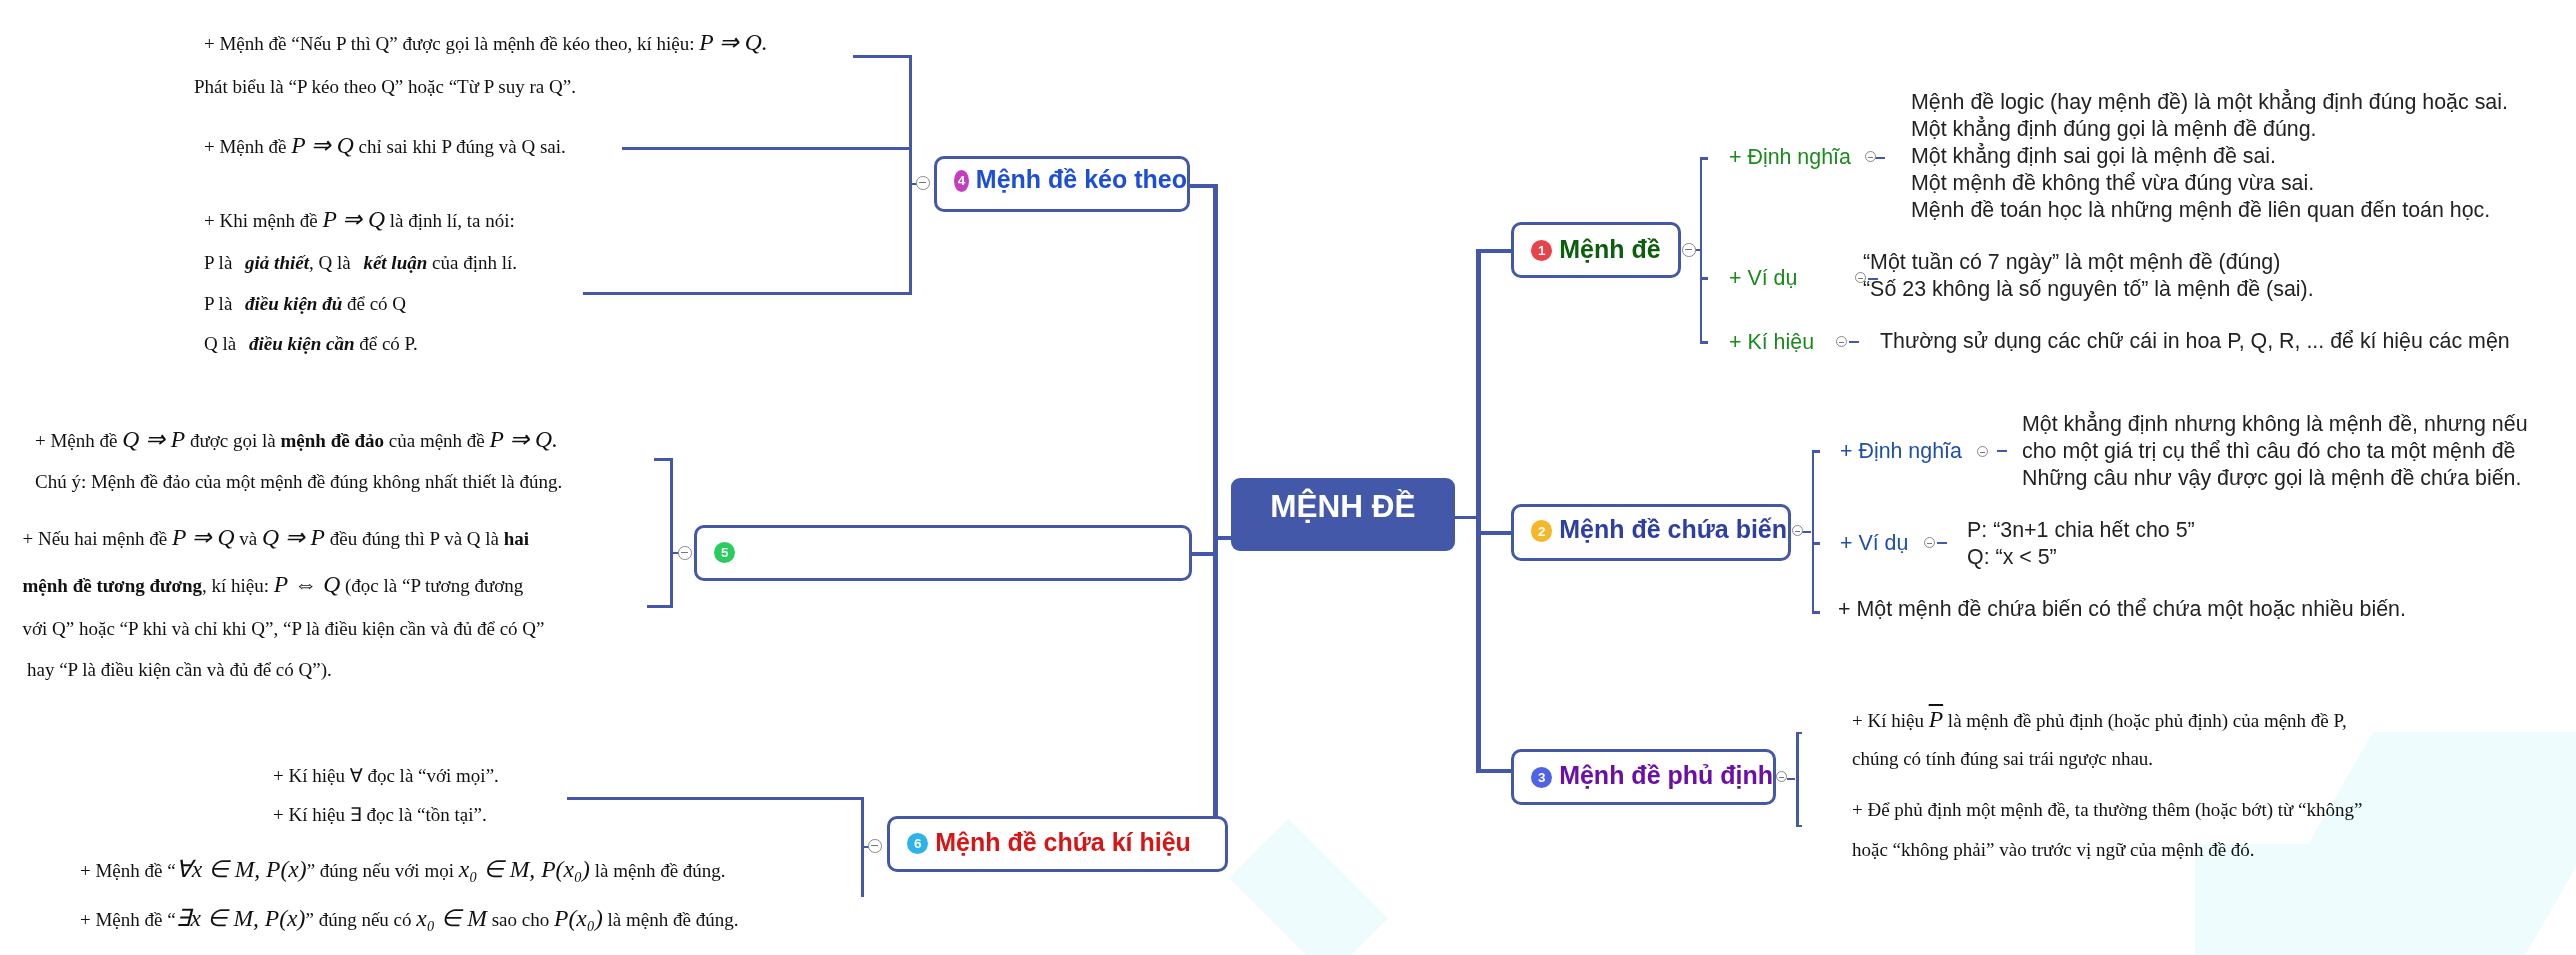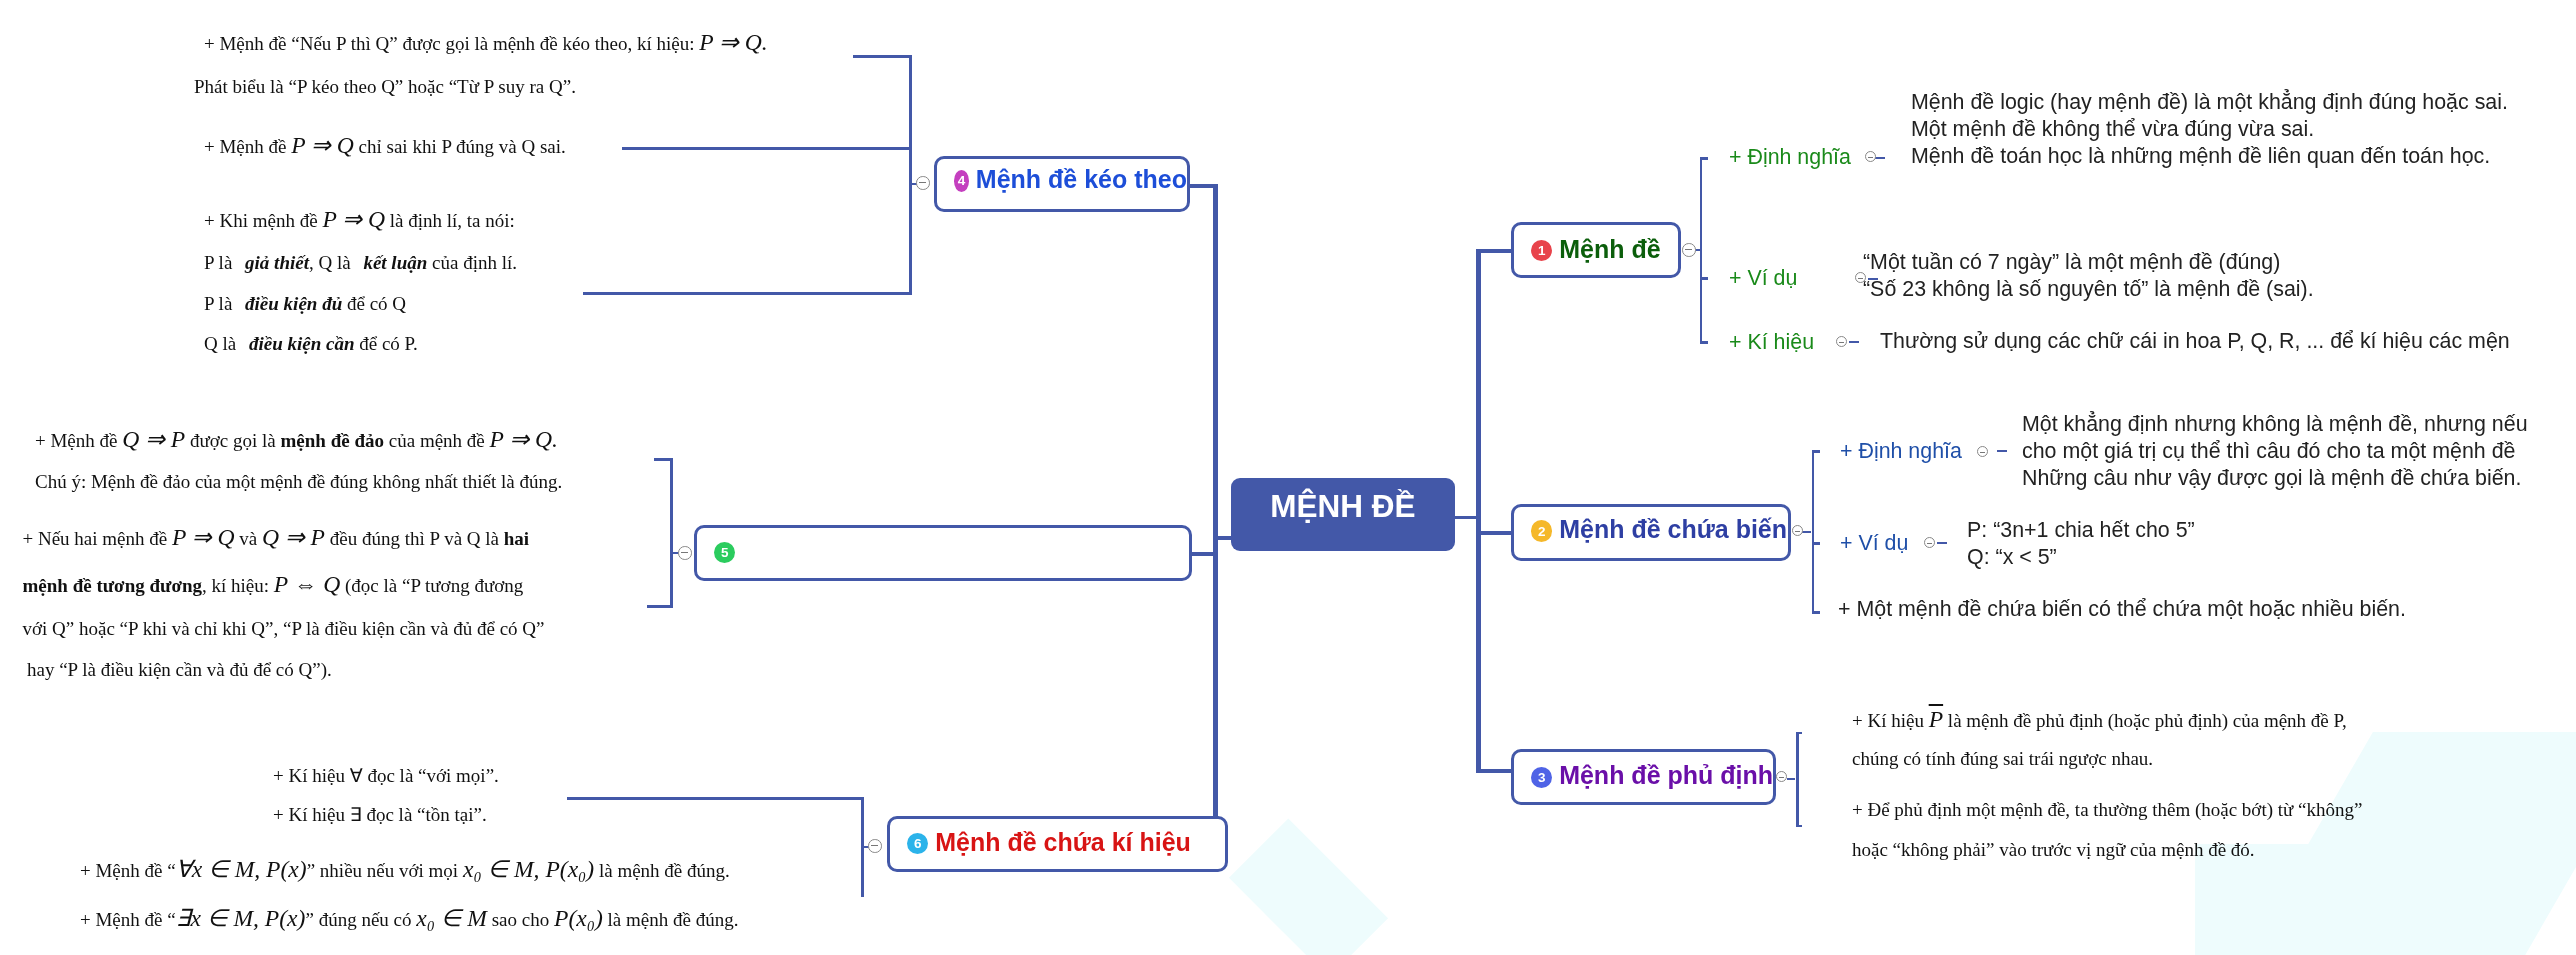--- a/index.html
+++ b/index.html
@@ -134,21 +134,21 @@
 
 <div class="node" style="left:887px;top:816px;width:341px;height:56px;align-items:flex-start;padding-top:11.3px;">
   <span class="badge" style="background:#2bb3ea;margin-top:2.3px;">6</span>
   <span class="label" style="color:#d81414;">Mệnh đề chứa kí hiệu</span>
 </div>
 <div class="collapse" style="left:868px;top:839px;"></div>
 
 <div class="serif" style="left:273px;top:766px;">+ Kí hiệu ∀ đọc là “với mọi”.</div>
 <div class="serif" style="left:273px;top:805px;">+ Kí hiệu ∃ đọc là “tồn tại”.</div>
 <div class="serif" style="left:80px;top:858px;">
-  <span>+ Mệnh đề “</span><span class="math">∀x ∈ M, P(x)</span><span>” nhiều nếu với mọi</span>
+  <span>+ Mệnh đề “</span><span class="math">∀x ∈ M, P(x)</span><span>” đúng nếu với mọi</span>
   <span class="math">x₀ ∈ M, P(x₀)</span>
   <span>là mệnh đề đúng.</span>
 </div>
 <div class="serif" style="left:80px;top:907px;">
   <span>+ Mệnh đề “</span><span class="math">∃x ∈ M, P(x)</span><span>” đúng nếu có</span>
   <span class="math">x₀ ∈ M</span>
   <span>sao cho</span>
   <span class="math">P(x₀)</span>
   <span>là mệnh đề đúng.</span>
 </div>
@@ -156,20 +156,22 @@
 <div class="node" style="left:1511px;top:222px;width:170px;height:56px;align-items:flex-start;padding-top:12.4px;">
   <span class="badge" style="background:#e8434b;margin-top:2.3px;">1</span>
   <span class="label" style="color:#0b5e0b;">Mệnh đề</span>
 </div>
 <div class="collapse" style="left:1682px;top:243px;"></div>
 
 <div class="sub" style="left:1729px;top:147px;color:#1a8a1a;">+ Định nghĩa</div>
 <div class="collapse" style="left:1865px;top:151px;width:11.3px;height:11.3px;"></div>
 <div class="sans" style="left:1911px;top:89px;">
   <div>Mệnh đề logic (hay mệnh đề) là một khẳng định đúng hoặc sai.</div>
+  <div>Một khẳng định đúng gọi là mệnh đề đúng.</div>
+  <div>Một khẳng định sai gọi là mệnh đề sai.</div>
   <div>Một mệnh đề không thể vừa đúng vừa sai.</div>
   <div>Mệnh đề toán học là những mệnh đề liên quan đến toán học.</div>
 </div>
 
 <div class="sub" style="left:1729px;top:268px;color:#1a8a1a;">+ Ví dụ</div>
 <div class="collapse" style="left:1855px;top:272px;width:11.3px;height:11.3px;"></div>
 <div class="sans" style="left:1863px;top:249px;">
   <div>“Một tuần có 7 ngày” là một mệnh đề (đúng)</div>
   <div>“Số 23 không là số nguyên tố” là mệnh đề (sai).</div>
 </div>

